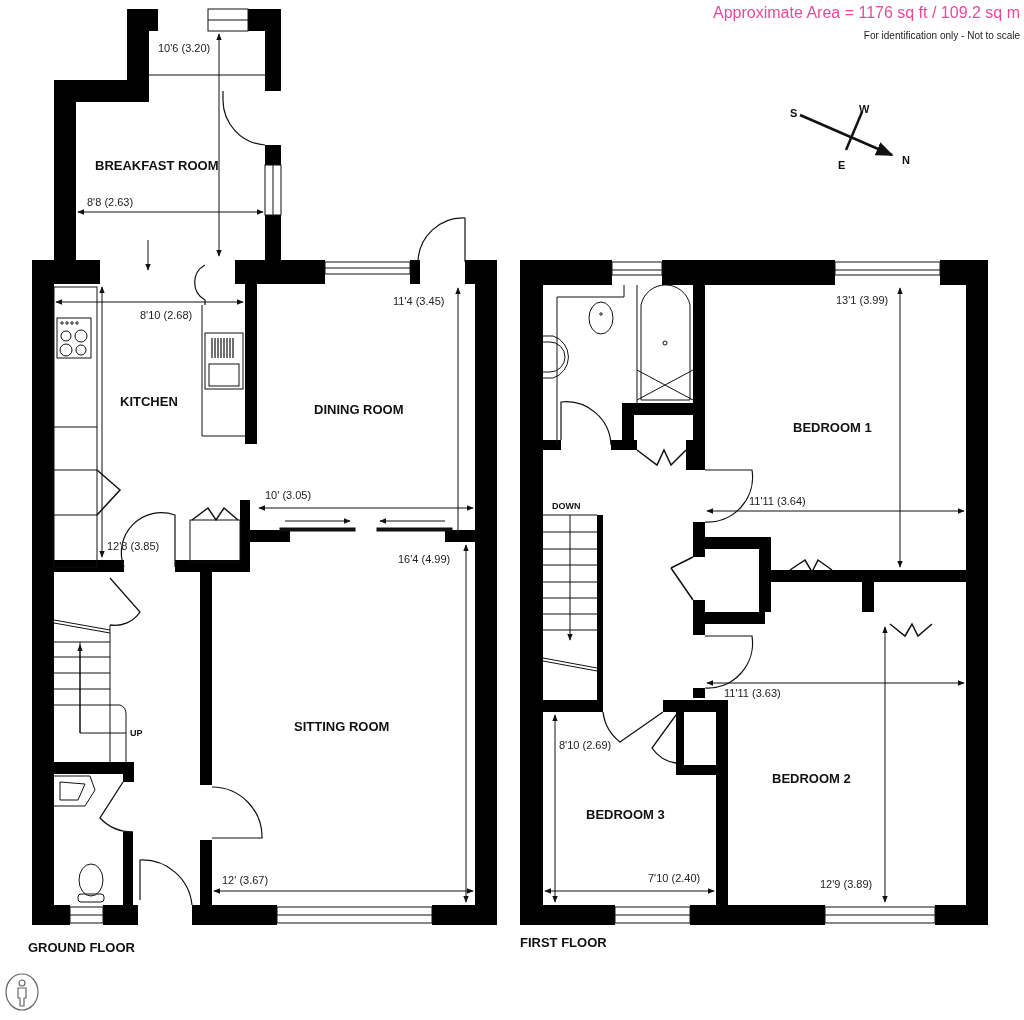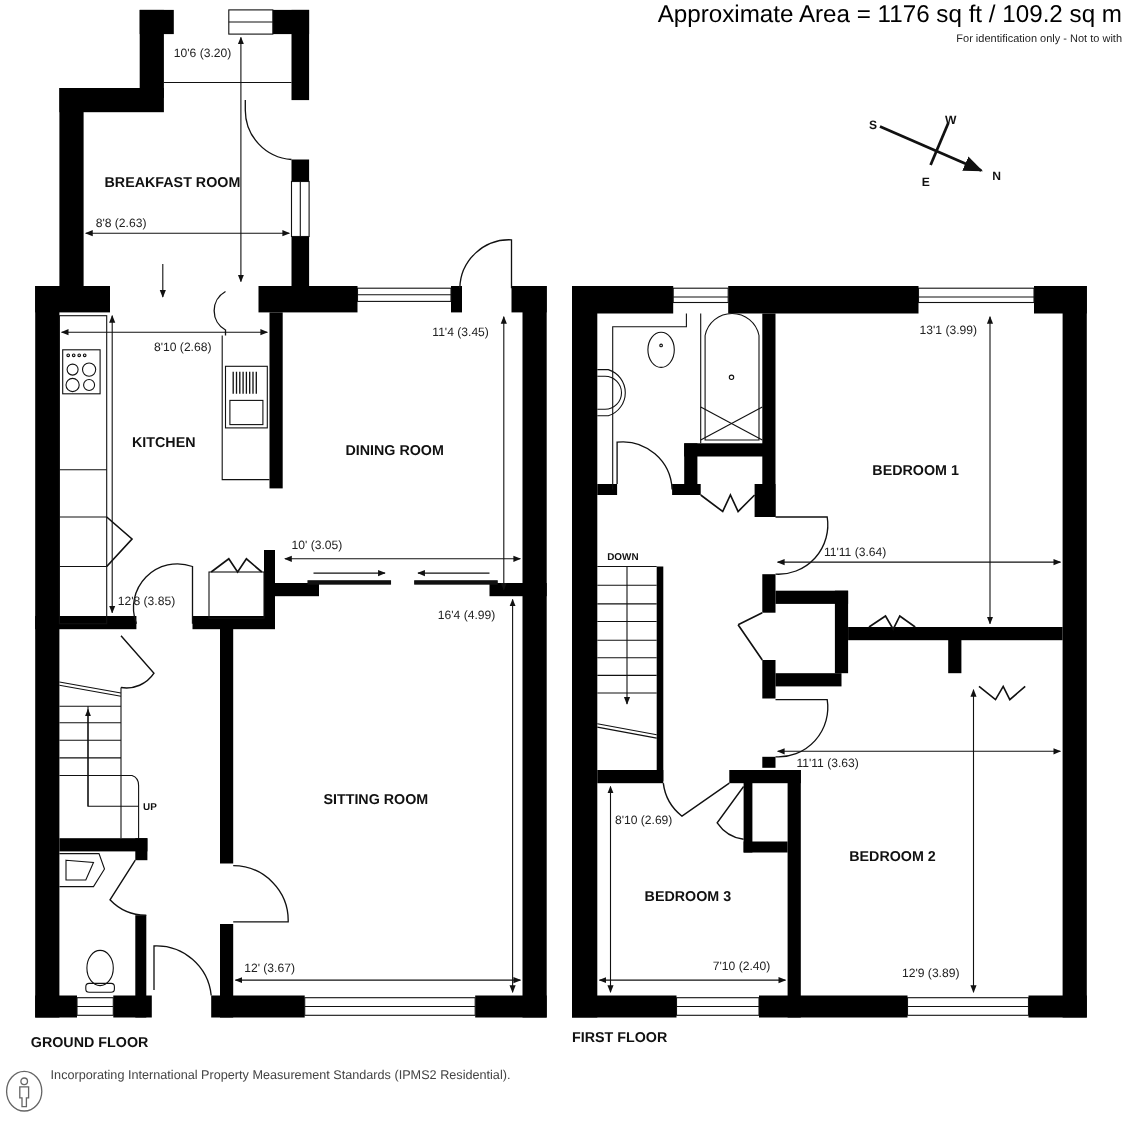--- a/index.html
+++ b/index.html
@@ -1,36 +1,36 @@
 <!DOCTYPE html>
 <html><head>
 <meta charset="utf-8">
 <style>
   html, body { margin: 0; padding: 0; background: #ffffff; }
   body { width: 1024px; height: 1020px; position: relative; overflow: hidden; font-family: "Liberation Sans", sans-serif; color: #111; }
   .header-area { position: absolute; right: 4px; top: 2px; text-align: right; }
-  .area-title { font-size: 22px; color: #000000; line-height: 22px; }
+  .area-title { font-size: 16px; color: #ec4899; line-height: 22px; }
   .area-sub { font-size: 10px; color: #222; margin-top: 6px; }
   svg.plan { position: absolute; left: 0; top: 0; }
   .room-label { font-family: "Liberation Sans", sans-serif; font-weight: bold; font-size: 13px; fill: #111; }
   .dim-label { font-family: "Liberation Sans", sans-serif; font-size: 11px; fill: #222; }
   .small-label { font-family: "Liberation Sans", sans-serif; font-weight: bold; font-size: 9px; fill: #111; }
   .floor-label { font-family: "Liberation Sans", sans-serif; font-weight: bold; font-size: 13px; fill: #111; }
   .compass-label { font-family: "Liberation Sans", sans-serif; font-weight: bold; font-size: 11px; fill: #111; }
   .footer { position: absolute; left: 0; top: 968px; width: 620px; height: 52px; }
   .footer-logo { position: absolute; left: 4px; top: 4px; width: 36px; height: 40px; }
   .footer-text { position: absolute; left: 46px; top: 3px; font-size: 11.5px; color: #444; line-height: 15px; white-space: nowrap; }
   .footer-copy { position: absolute; left: 526px; top: 18px; font-size: 11.5px; color: #444; white-space: nowrap; margin-top: 39px; }
 </style>
 </head>
 <body>
 
 <div class="header-area">
   <div class="area-title">Approximate Area = 1176 sq ft / 109.2 sq m</div>
-  <div class="area-sub">For identification only - Not to with</div>
+  <div class="area-sub">For identification only - Not to scale</div>
 </div>
 
 <svg class="plan" width="1024" height="968" viewBox="0 0 1024 968">
   <defs>
     <marker id="arr" viewBox="0 0 10 10" refX="9" refY="5" markerWidth="7" markerHeight="7" orient="auto-start-reverse">
       <path d="M0,1 L10,5 L0,9 z" fill="#111"></path>
     </marker>
   </defs>
 
   <g>
@@ -315,16 +315,15 @@
   </g>
 </svg>
 
 <div class="footer">
   <svg class="footer-logo" viewBox="0 0 36 40">
     <ellipse cx="18" cy="20" rx="16" ry="18" fill="none" stroke="#666" stroke-width="1.2"></ellipse>
     <circle cx="18" cy="11" r="3" fill="none" stroke="#666" stroke-width="1.2"></circle>
     <path d="M14 16 h8 v10 h-2 v8 h-4 v-8 h-2 z" fill="none" stroke="#666" stroke-width="1.2"></path>
   </svg>
   <div class="footer-text">
-    <div>Incorporating International Property Measurement Standards (IPMS2 Residential).</div>
   </div>
   <div class="footer-copy">© nichecom 2025.</div>
 </div>
 
 </body></html>

